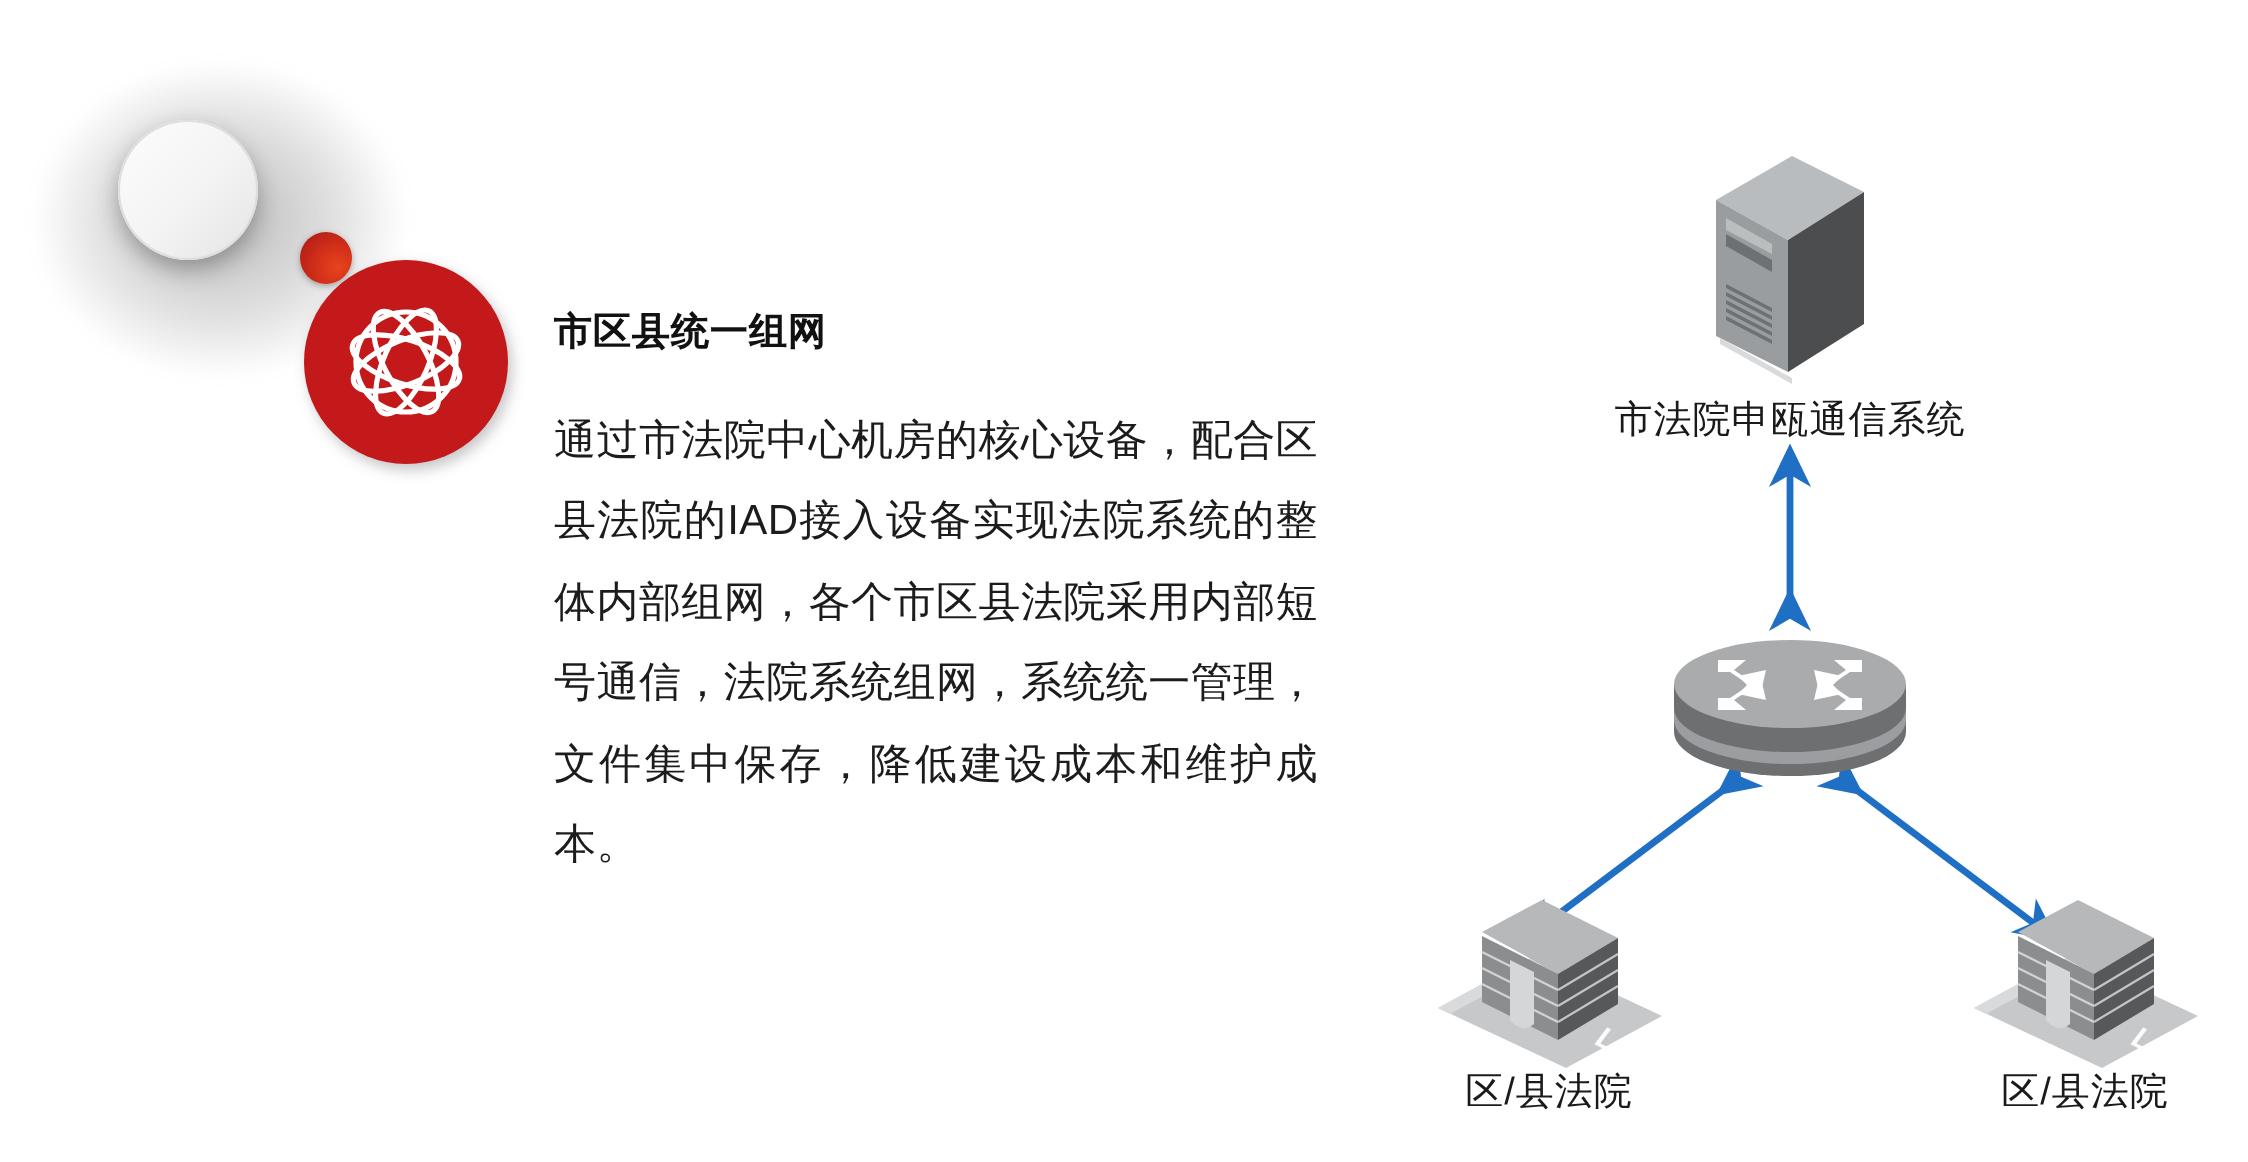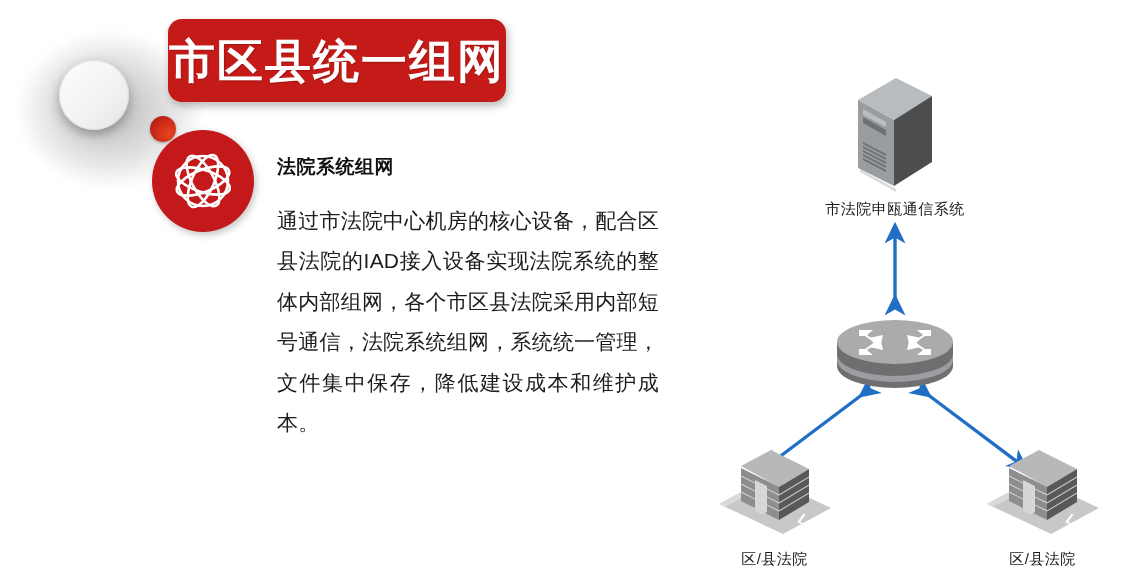--- a/index.html
+++ b/index.html
@@ -128,72 +128,69 @@
     left: 660px;
     top: 0;
     width: 464px;
     height: 581px;
   }
   .node {
     position: absolute;
     text-align: center;
   }
   .node-label {
-    font-size: 15px;
+    font-size: 19px;
     color: #1a1a1a;
     line-height: 1.2;
     white-space: nowrap;
     letter-spacing: 0.5px;
   }
   .node-icon { display: block; margin: 0 auto; }
 
   #server-node  { left: 140px; top: 70px;  width: 190px; }
   #server-node .node-label { margin-top: 6px; }
   #router-node  { left: 165px; top: 306px; width: 140px; }
   #court-left   { left: 22px;  top: 438px; width: 185px; }
   #court-right  { left: 290px; top: 438px; width: 185px; }
   #court-left .node-label,
-  #court-right .node-label { margin-top: 16px; }
+  #court-right .node-label { margin-top: 2px; }
 
   .arrows {
     position: absolute;
     left: 0; top: 0;
     width: 464px; height: 581px;
     pointer-events: none;
   }
 </style>
 </head>
 <body>
 
 <div class="slide">
 
   <div class="bg-blur"></div>
   <div class="circle-white"></div>
 
-  <div class="title-banner">
-    <span class="title-text">市区县统一组网</span>
-  </div>
 
   <div class="badge-dot"></div>
   <div class="badge-circle">
     <span>
       <svg width="72" height="72" viewBox="0 0 72 72" aria-hidden="true">
         <g fill="none" stroke="#ffffff" stroke-width="2.6" stroke-linecap="round">
           <circle cx="36" cy="36" r="25"></circle>
           <ellipse cx="36" cy="36" rx="28" ry="11" transform="rotate(18 36 36)"></ellipse>
           <ellipse cx="36" cy="36" rx="28" ry="11" transform="rotate(-22 36 36)"></ellipse>
           <ellipse cx="36" cy="36" rx="28" ry="11" transform="rotate(62 36 36)"></ellipse>
           <ellipse cx="36" cy="36" rx="28" ry="11" transform="rotate(-66 36 36)"></ellipse>
         </g>
       </svg>
     </span>
   </div>
 
   <div class="text-col">
-    <p class="text-heading">法院系统组网</p>
+    <p class="text-heading">市区县统一组网</p>
     <p class="text-body">通过市法院中心机房的核心设备，配合区县法院的IAD接入设备实现法院系统的整体内部组网，各个市区县法院采用内部短号通信，法院系统组网，系统统一管理，文件集中保存，降低建设成本和维护成本。</p>
   </div>
 
   <div class="diagram">
 
     <svg class="arrows" viewBox="0 0 464 581">
       <defs>
         <marker id="ah" markerWidth="7" markerHeight="7" refX="3.3" refY="3.5" orient="auto" markerUnits="strokeWidth">
           <path d="M0.2,0.4 L6.6,3.5 L0.2,6.6 L2.0,3.5 Z" fill="#1f6fc4"></path>
         </marker>

